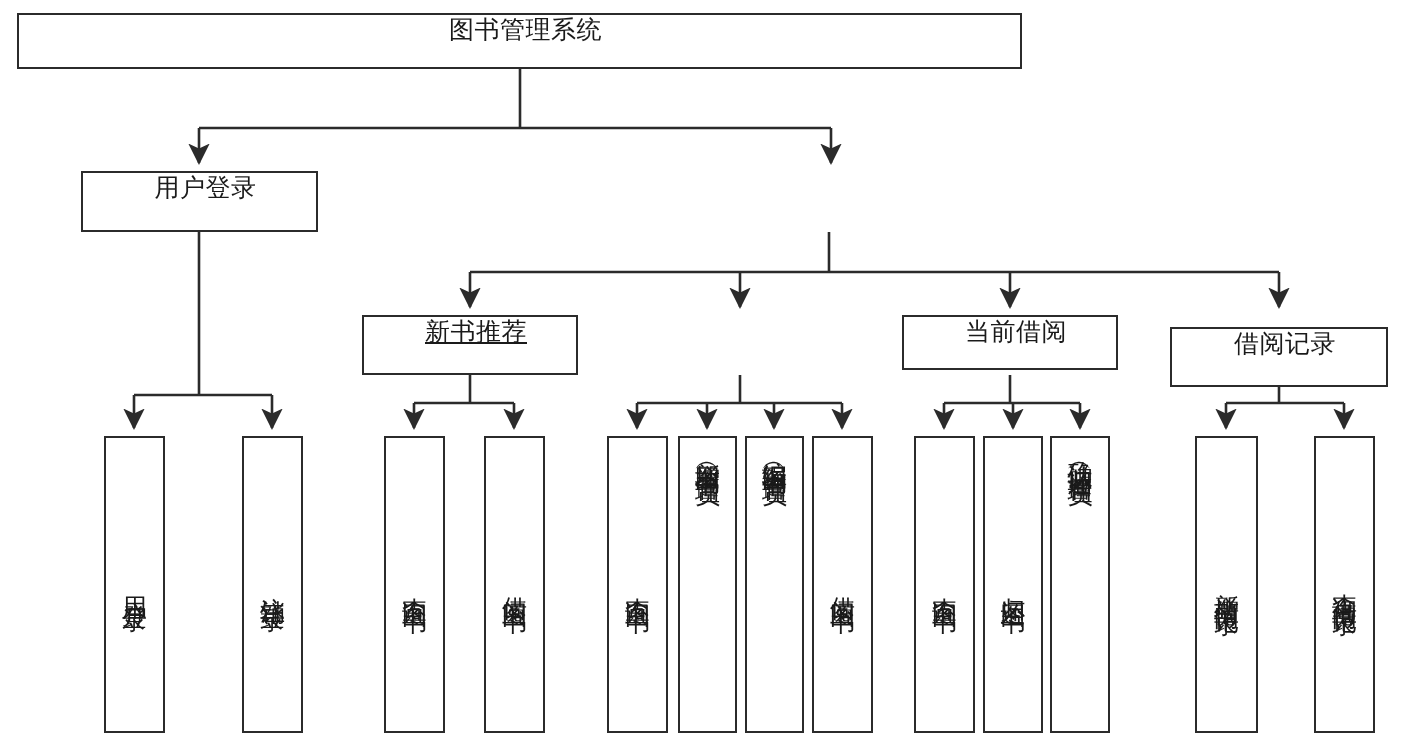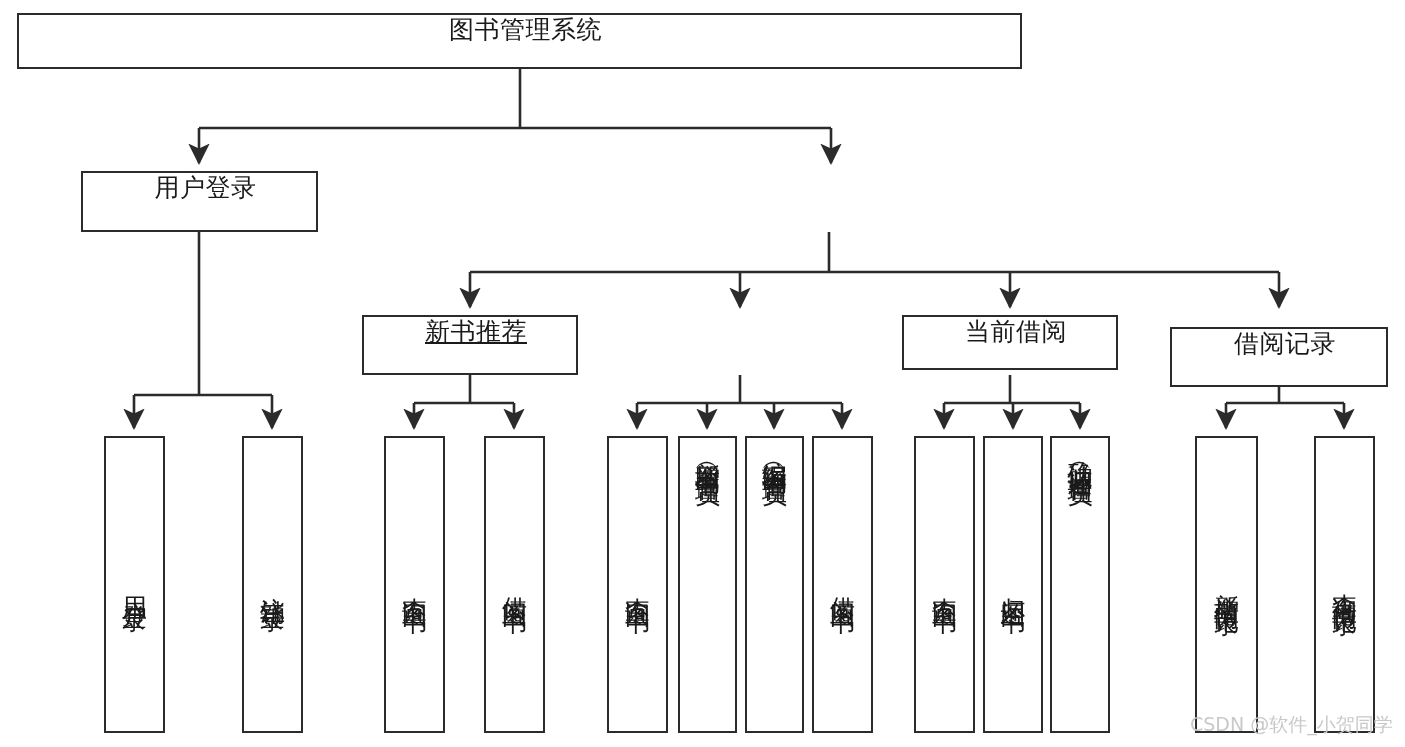--- a/index.html
+++ b/index.html
@@ -187,15 +187,14 @@
   <div class="node vert topalign" style="left: 1050px; top: 436px; width: 60px; height: 297px;">
     <span class="label">确认归还（管理员）</span>
   </div>
   <div class="node vert" style="left: 1195px; top: 436px; width: 63px; height: 297px;">
     <span class="label">新增借阅记录</span>
   </div>
   <div class="node vert" style="left: 1314px; top: 436px; width: 61px; height: 297px;">
     <span class="label">查询借阅记录</span>
   </div>
 
-  <div class="watermark">CSDN @软件_小贺同学</div>
 
 </div>
 
 </body></html>

